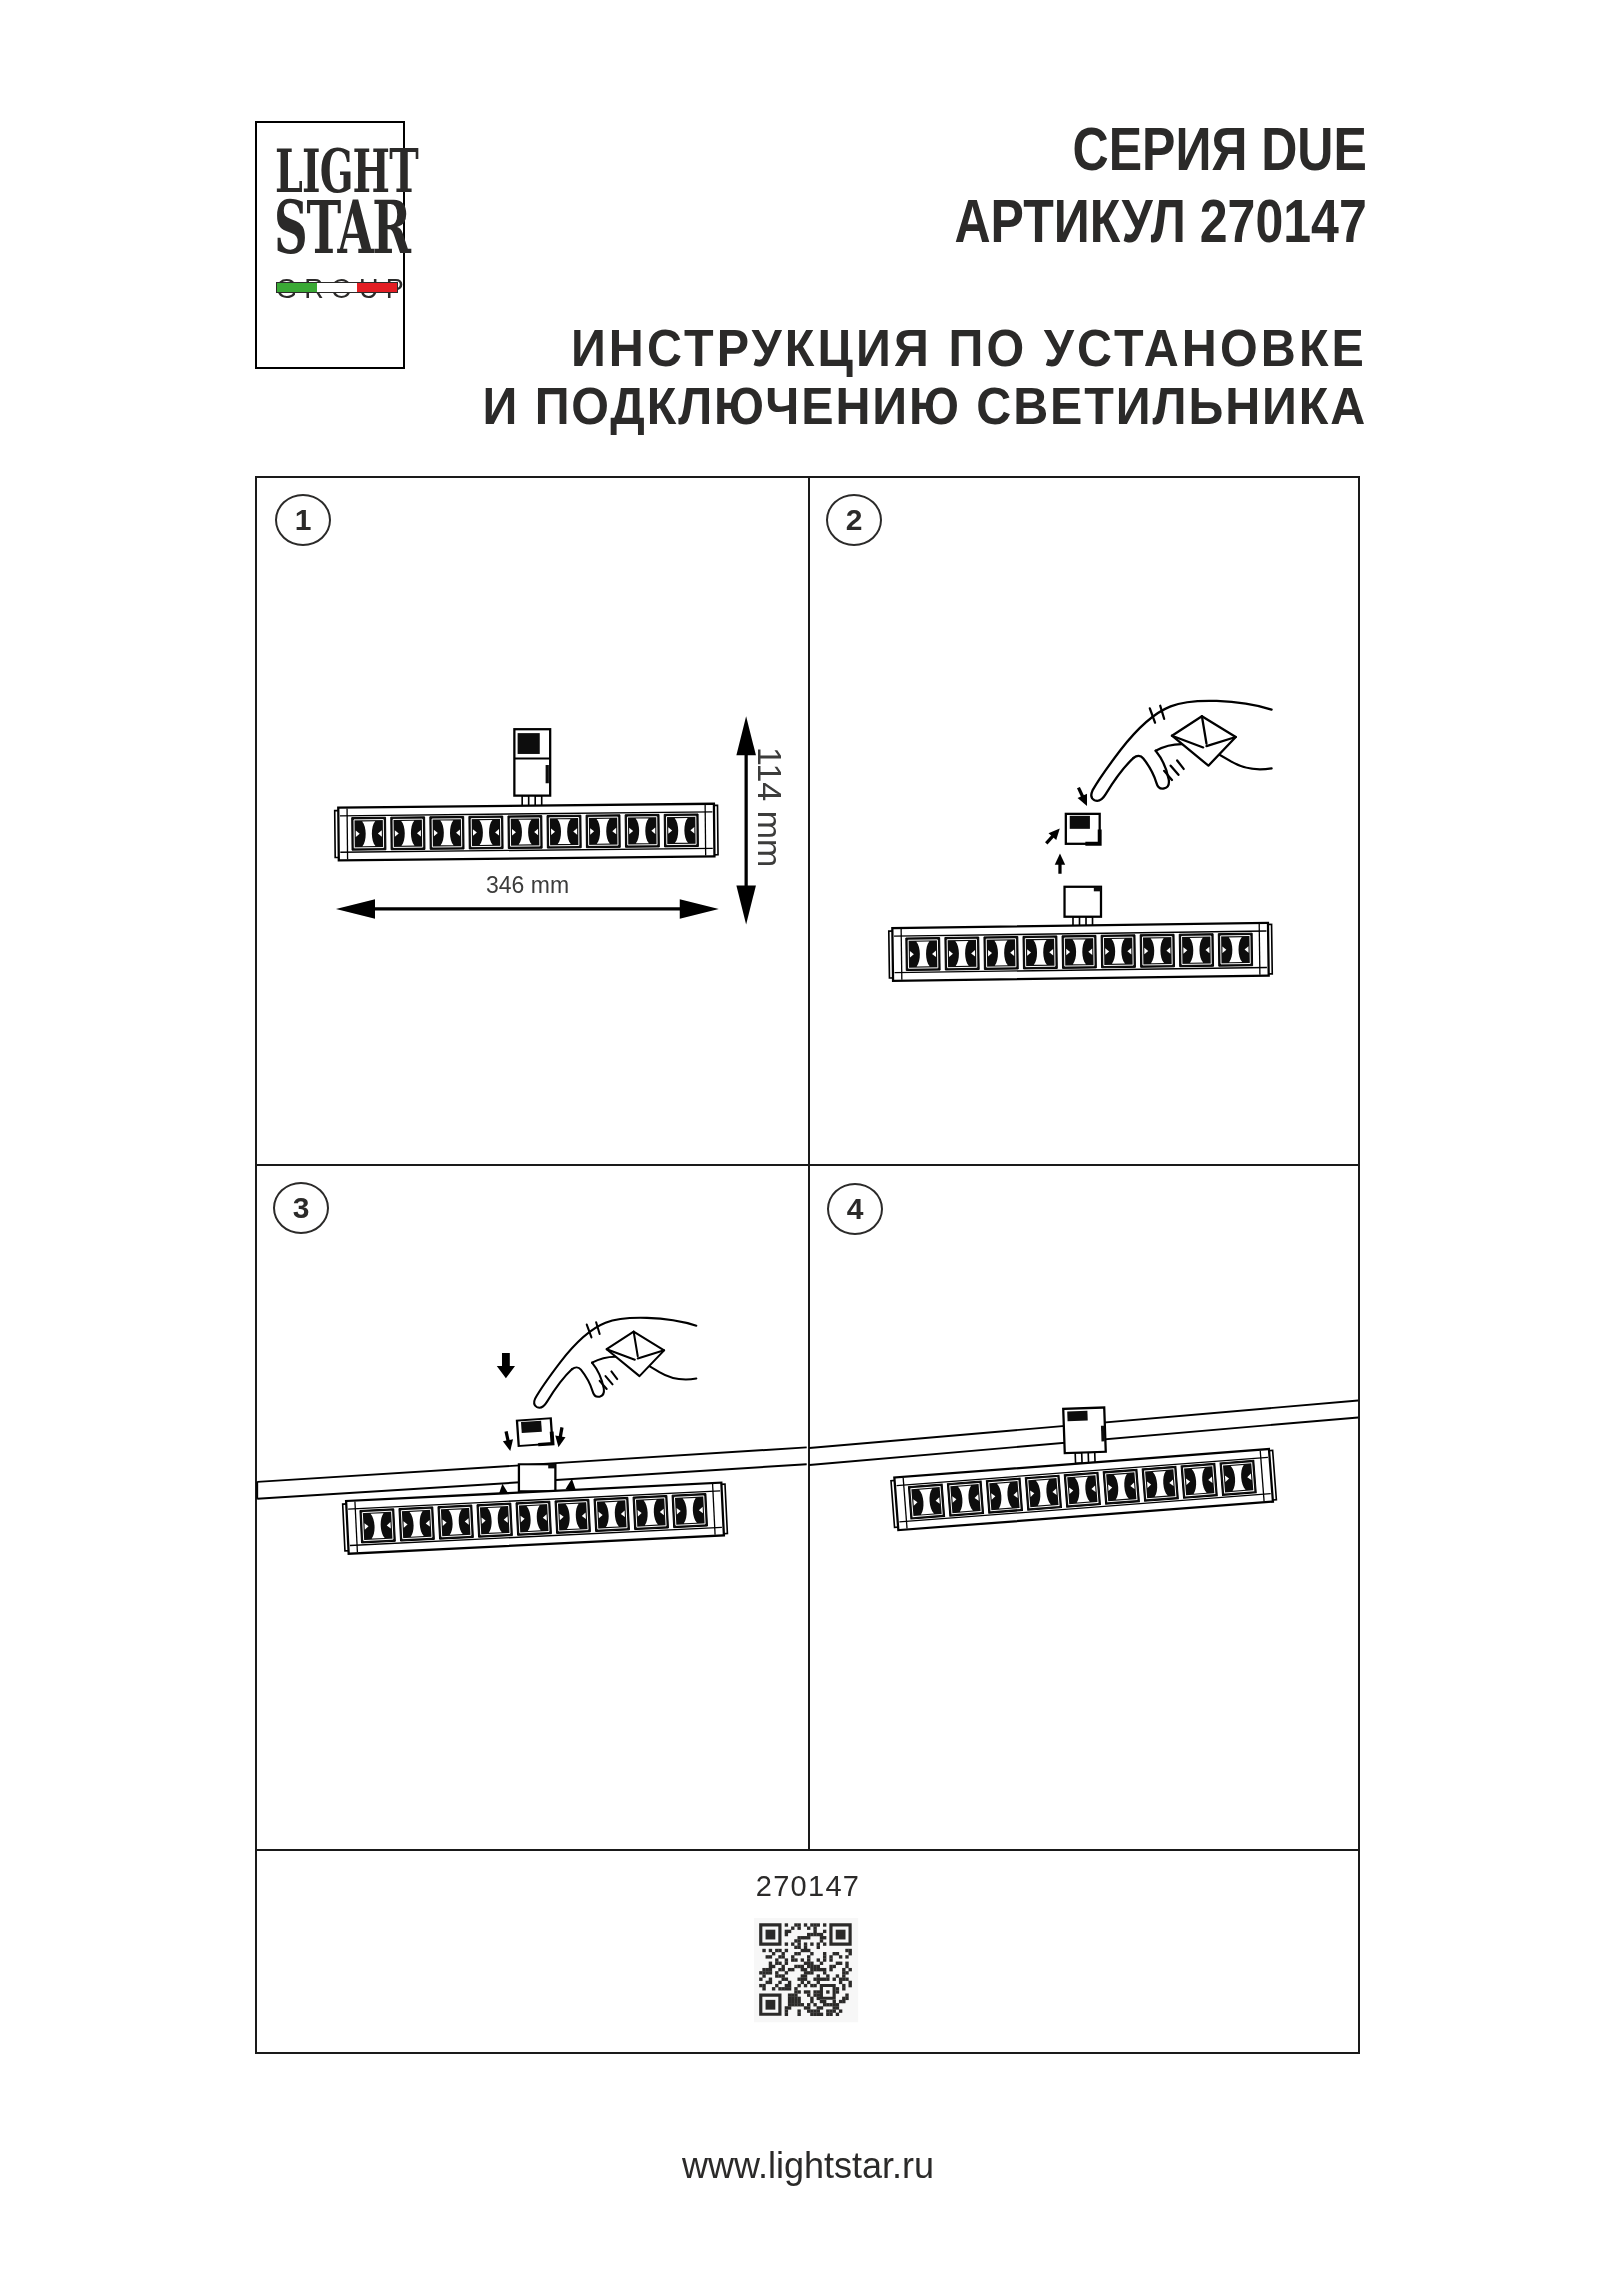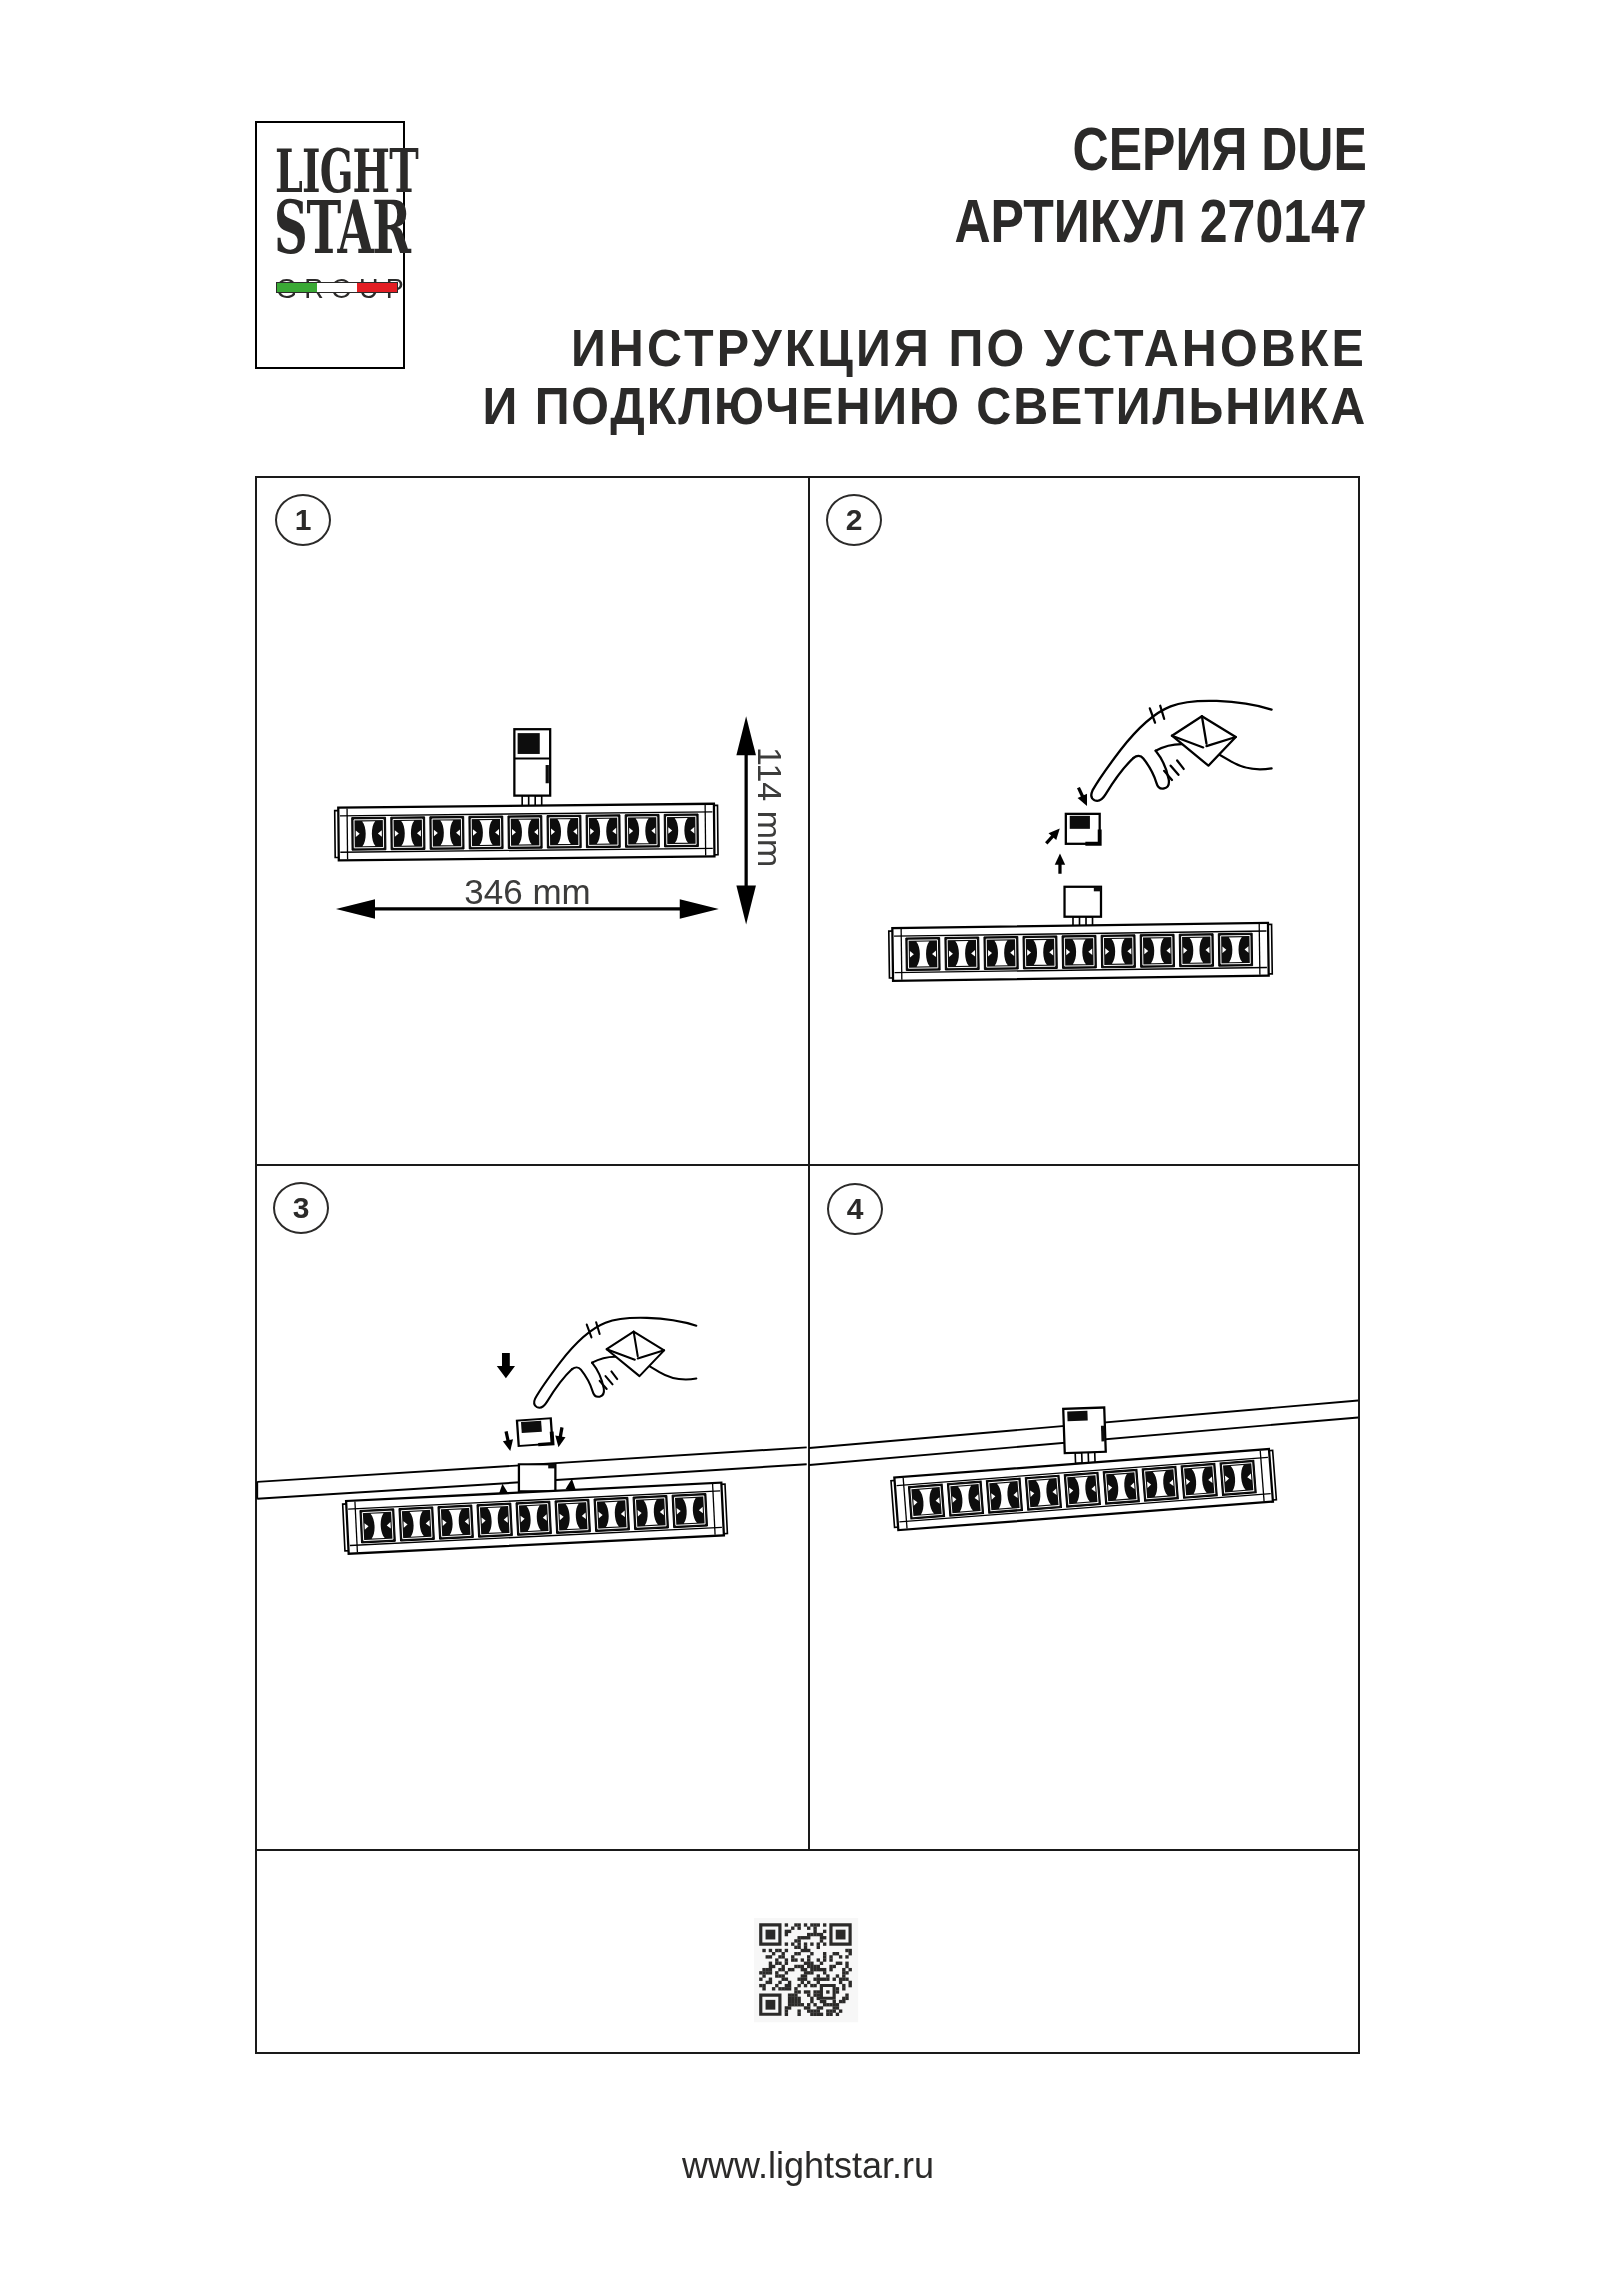--- a/index.html
+++ b/index.html
@@ -35,21 +35,21 @@
   .row2{top:688px;height:685px;border-bottom:2px solid #1a1a1a;}
   .strip{top:1372px;height:204px;}
   .cell-left{position:absolute;left:0;top:0;width:553px;height:100%;
     border-right:2px solid #1a1a1a;box-sizing:border-box;}
   .cell-right{position:absolute;left:553px;top:0;right:0;height:100%;}
   .step-badge{position:absolute;width:56px;height:52px;border:2.6px solid #2b2a29;
     border-radius:50%;box-sizing:border-box;display:flex;align-items:center;
     justify-content:center;font-size:30px;font-weight:bold;color:#2b2a29;background:#fff;}
   
   .dim-w{position:absolute;left:430px;top:872px;width:195px;text-align:center;
-    font-size:35px;color:#3c3c3b;}
+    font-size:23px;color:#3c3c3b;}
   .dim-h{position:absolute;left:750px;top:747px;height:143px;
     writing-mode:vertical-rl;font-size:34px;color:#3c3c3b;white-space:nowrap;}
   .article-num{position:absolute;left:0;top:1870px;width:100%;text-align:center;
     font-size:29px;letter-spacing:1.3px;color:#2b2a29;}
   .footer-url{position:absolute;left:0;top:2145px;width:100%;text-align:center;
     font-size:36px;font-weight:normal;color:#2b2a29;}
   
   .art{position:absolute;left:0;top:0;width:1616px;height:2284px;pointer-events:none;}
 </style>
 </head>
@@ -94,20 +94,21 @@
   <div class="step-badge" style="left:273px;top:1182px;">
       <span>3</span>
     </div>
   <div class="step-badge" style="left:827px;top:1183px;">
       <span>4</span>
     </div>
 
   <div class="dim-w">346 mm</div>
   <div class="dim-h">114 mm</div>
 
+  <div class="article-num">270147</div>
   <div class="footer-url">www.lightstar.ru</div>
 
   <svg class="art" viewBox="0 0 2482 3508">
     <defs>
 
       <g id="cell">
         <rect x="0" y="0" width="52" height="50" fill="#0d0d0d" stroke="#000" stroke-width="1.5"></rect>
         <rect x="3.5" y="3.5" width="45" height="43" fill="none" stroke="#fff" stroke-width="1.5"></rect>
         <path d="M16,6 L36,6 C29,14 29,36 36,44 L16,44 C23,36 23,14 16,6 Z" fill="#fff"></path>
         <path d="M6,20 L12,25 L6,30 Z" fill="#fff"></path>

